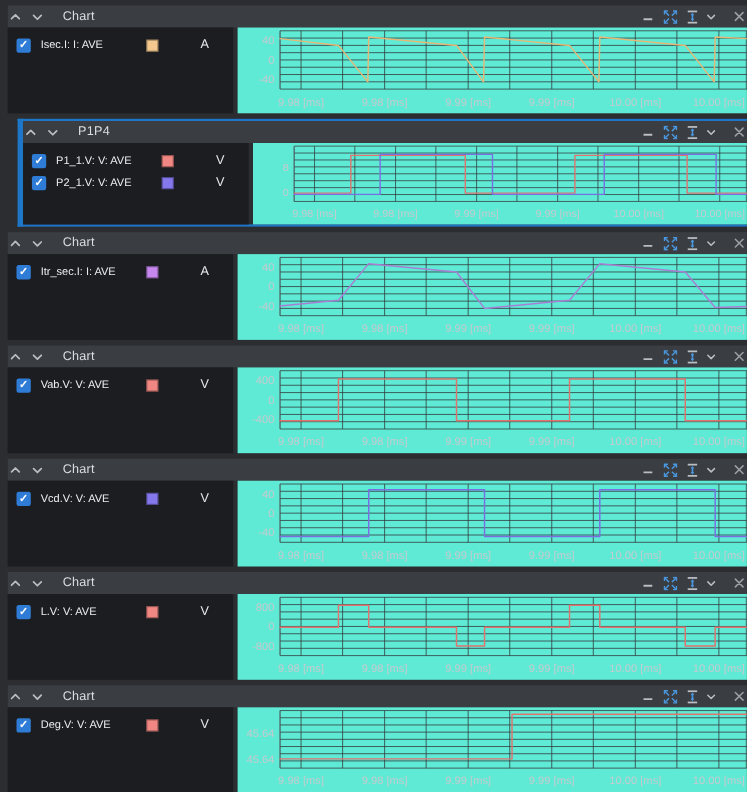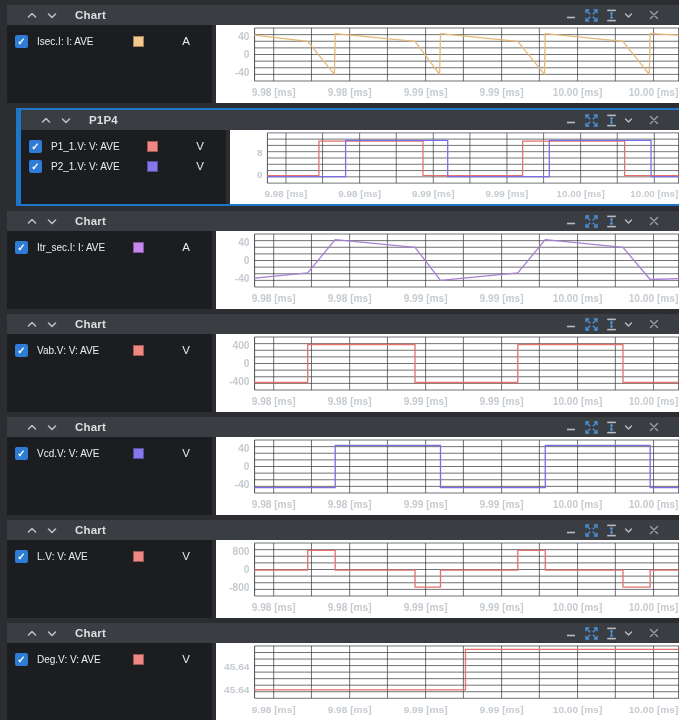--- a/index.html
+++ b/index.html
@@ -1,34 +1,34 @@
 <!DOCTYPE html>
 <html><head>
 <meta charset="utf-8">
 <style>
   html,body{margin:0;padding:0;background:#2b2d30;width:679px;height:720px;overflow:hidden;
     font-family:"Liberation Sans",sans-serif;-webkit-font-smoothing:antialiased;}
   #panels{padding-top:5px;}
   .panel{height:98px;margin:0 0 5px 7px;display:flex;flex-direction:column;box-sizing:border-box;background:#2b2d30;}
   .panel:last-child{height:97px;margin-bottom:0;}
   .panel.selected{border-left:5px solid #1d76c8;border-top:2px solid #1d76c8;border-bottom:2px solid #1d76c8;margin-left:16px;}
-  .hdr{height:20px;flex:none;background:#3a3d41;display:flex;align-items:center;padding:0 18px;font-weight:bold;}
+  .hdr{height:20px;flex:none;background:#3a3d41;display:flex;align-items:center;padding:0 0;}
   .hdr .ttl{color:#dcdee0;font-size:11.5px;margin-left:10px;letter-spacing:.2px;}
   .hbtn{display:flex;align-items:center;justify-content:center;width:14px;height:14px;margin-left:6px;cursor:pointer;}
   .hbtn.left{margin-left:0;margin-right:6px;}
   .sp{flex:1;}
   .body{flex:1;display:flex;min-height:0;}
   .legend{width:205px;flex:none;background:#1c1d20;margin-right:4px;padding-top:6px;box-sizing:border-box;}
   .lrow{display:grid;grid-template-columns:22px 96px 1fr 44px;align-items:center;height:20px;padding:0 8px;}
   .cbx{width:13px;height:13px;background:#2e7cd6;border-radius:2px;color:#fff;font-size:10px;line-height:13px;
     text-align:center;font-weight:bold;cursor:pointer;}
   .lname{color:#eceef0;font-size:10px;white-space:nowrap;}
   .swatch{width:9px;height:9px;justify-self:start;border:1px solid rgba(0,0,0,.35);}
   .lunit{color:#e8eaec;font-size:11.5px;text-align:right;padding-right:14px;}
-  .plot{flex:1;background:#ffffff;min-width:0;font-weight:bold;}
+  .plot{flex:1;background:#5eead4;min-width:0;}
   .plot svg{width:100%;height:100%;display:block;}
 </style>
 </head>
 <body>
 
 <div id="panels">
     <div class="panel">
       <div class="hdr">
         <div class="hbtn left">
           <svg width="12" height="11" viewBox="0 0 12 11">

